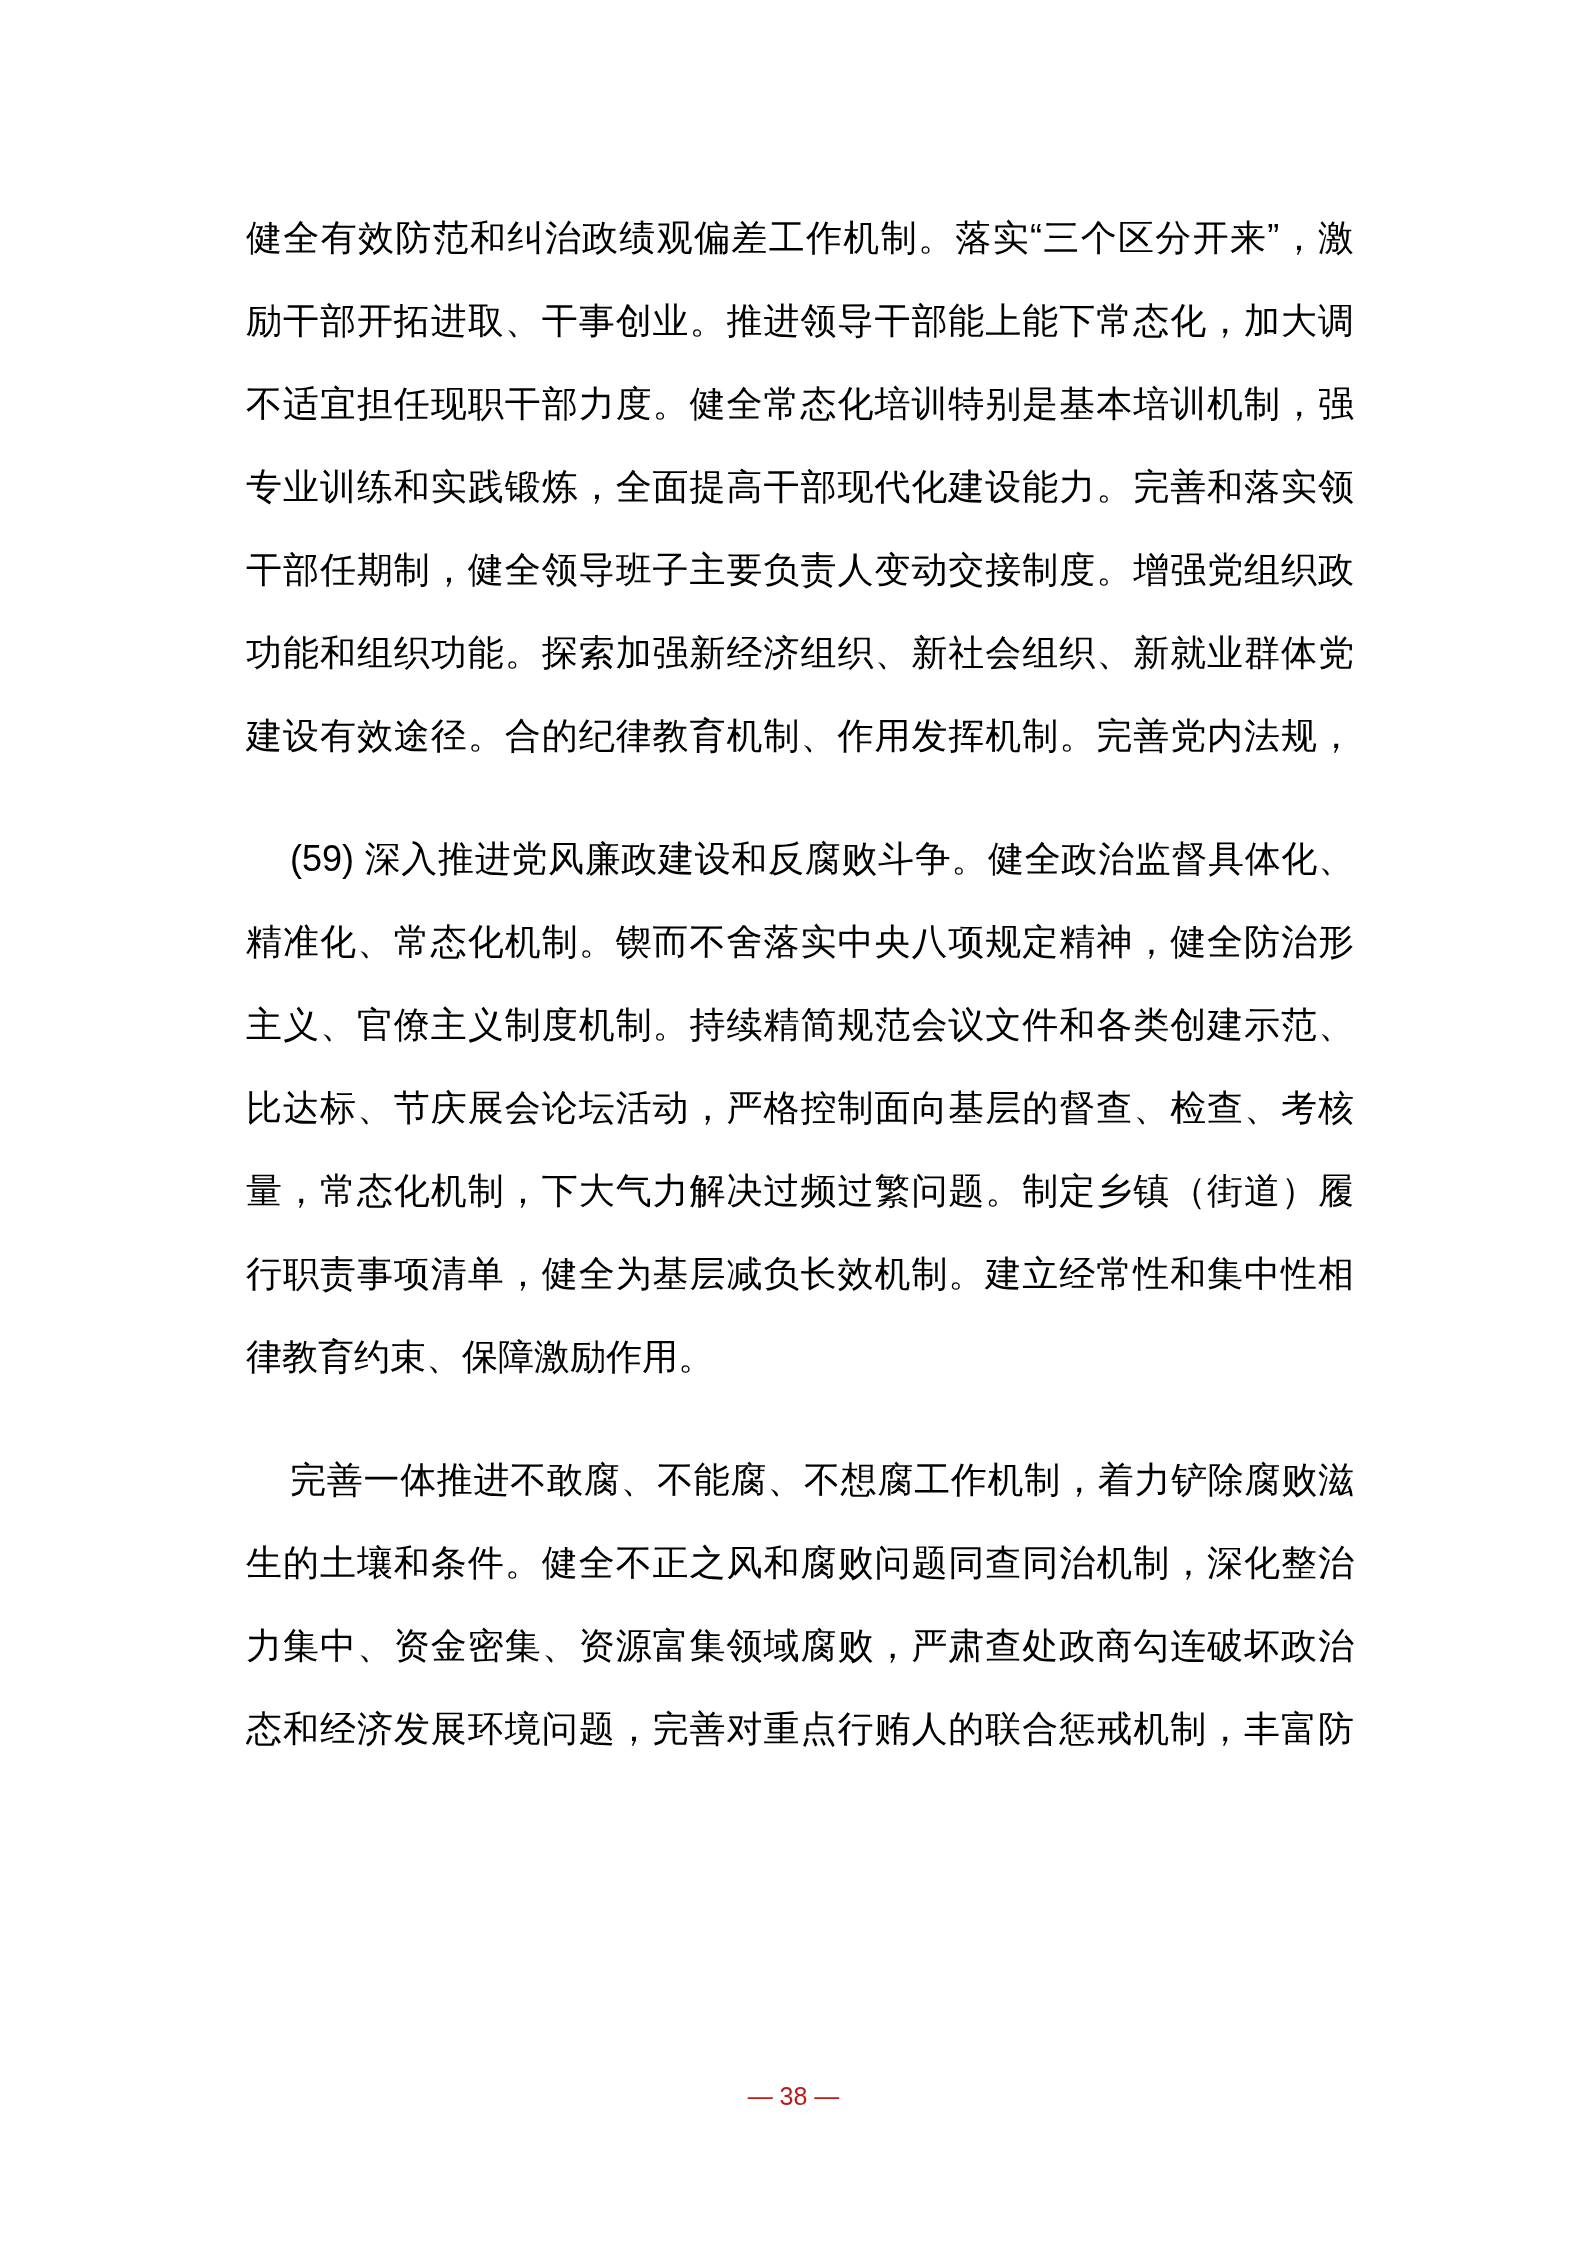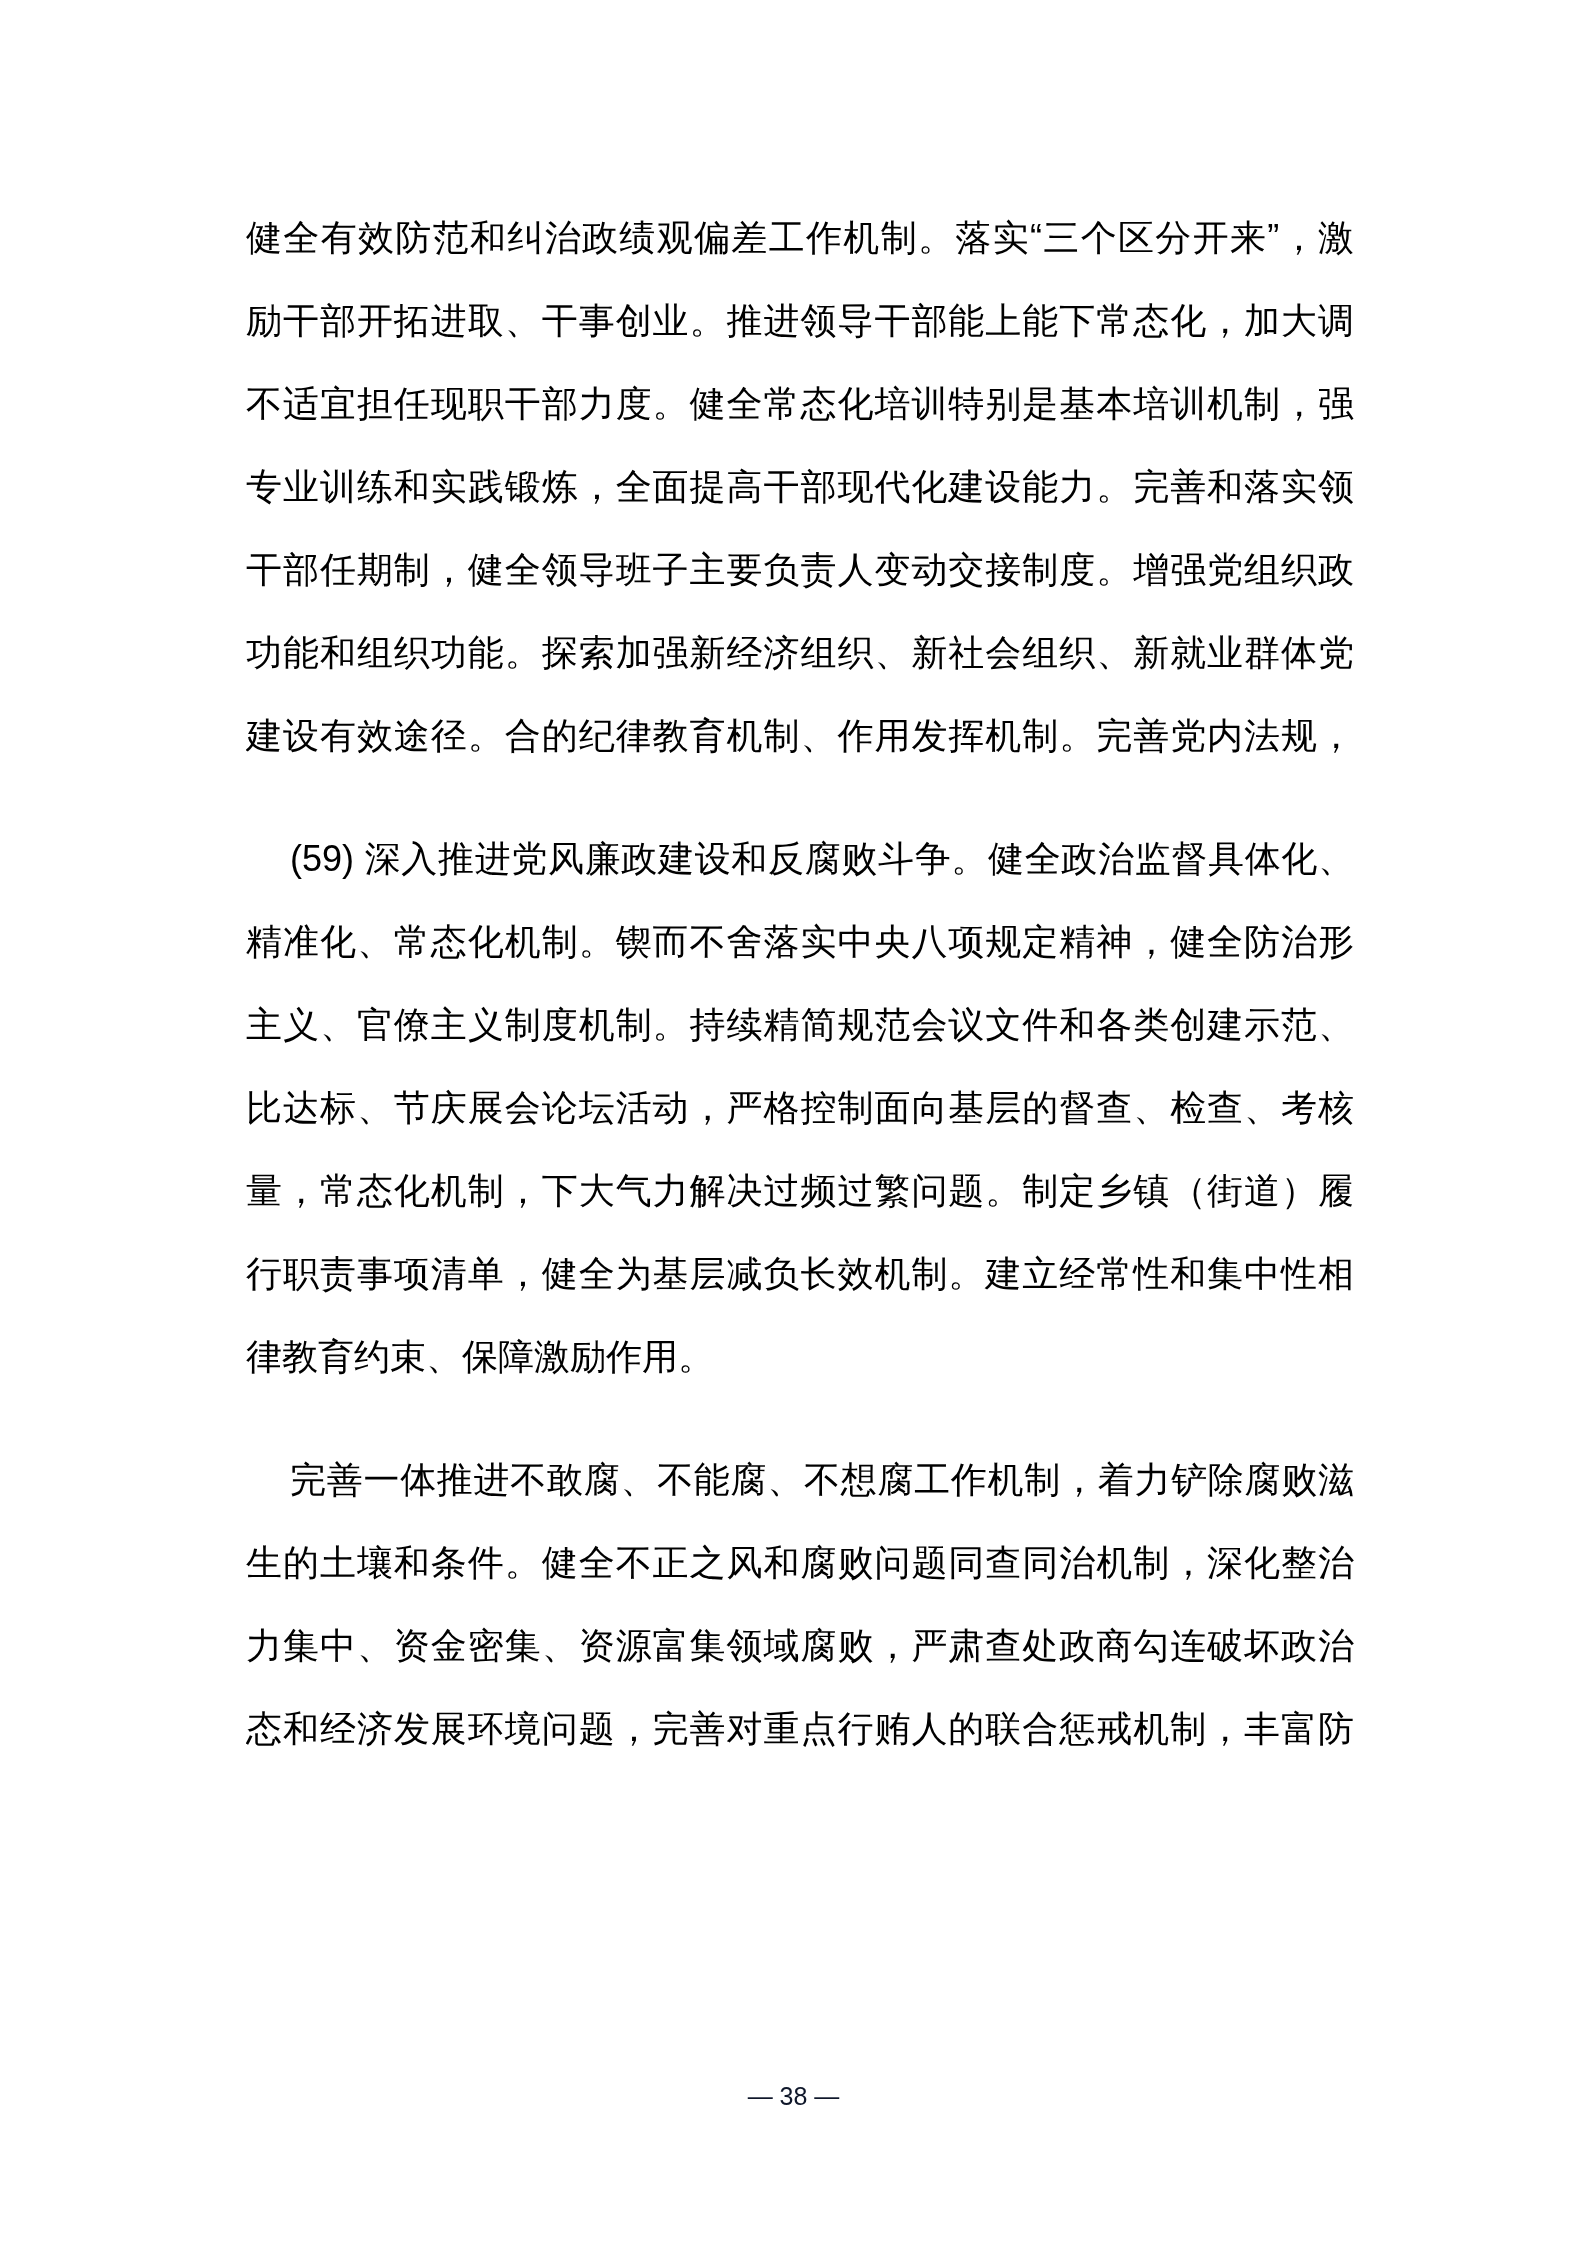--- a/index.html
+++ b/index.html
@@ -40,21 +40,21 @@
   }
   .line.first { text-indent: 44px; }
   .line.end { text-align-last: left; }
   .footer {
     position: absolute;
     left: 0;
     right: 0;
     top: 2082px;
     text-align: center;
     font-size: 25px;
-    color: #0f172a;
+    color: #b91c1c;
   }
 </style>
 </head>
 <body>
 
 <div class="page">
   <div class="content">
       <div class="para">
         <div class="line">健全有效防范和纠治政绩观偏差工作机制。落实“三个区分开来”，激</div>
         <div class="line">励干部开拓进取、干事创业。推进领导干部能上能下常态化，加大调整</div>

